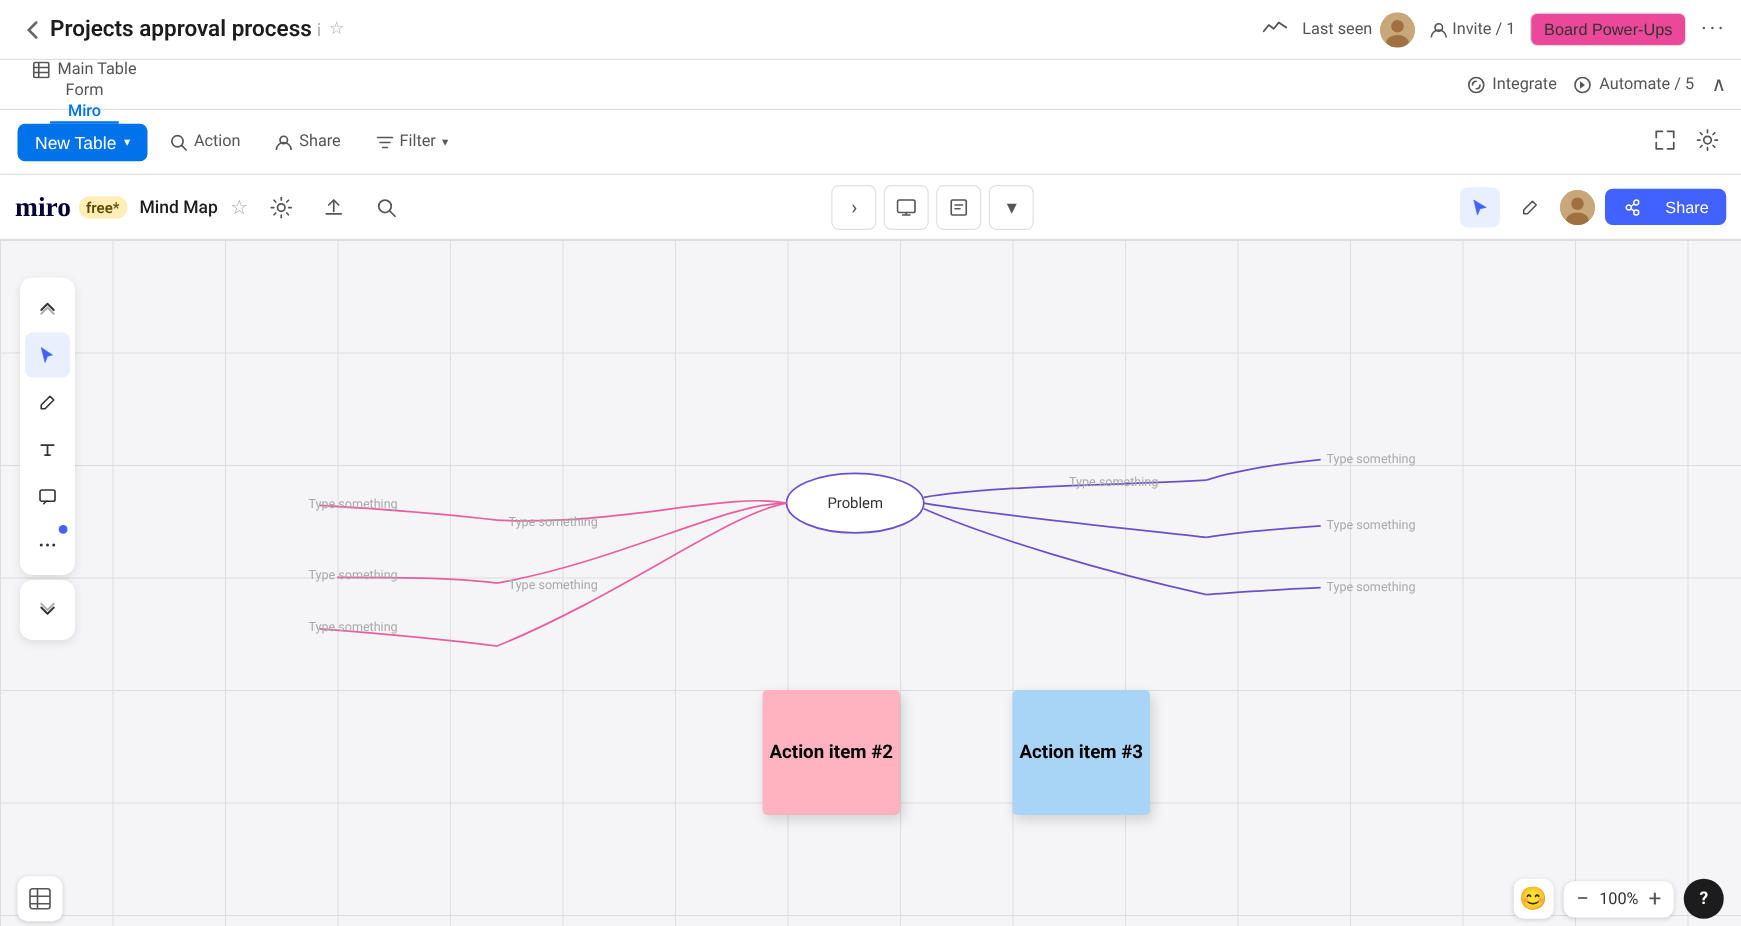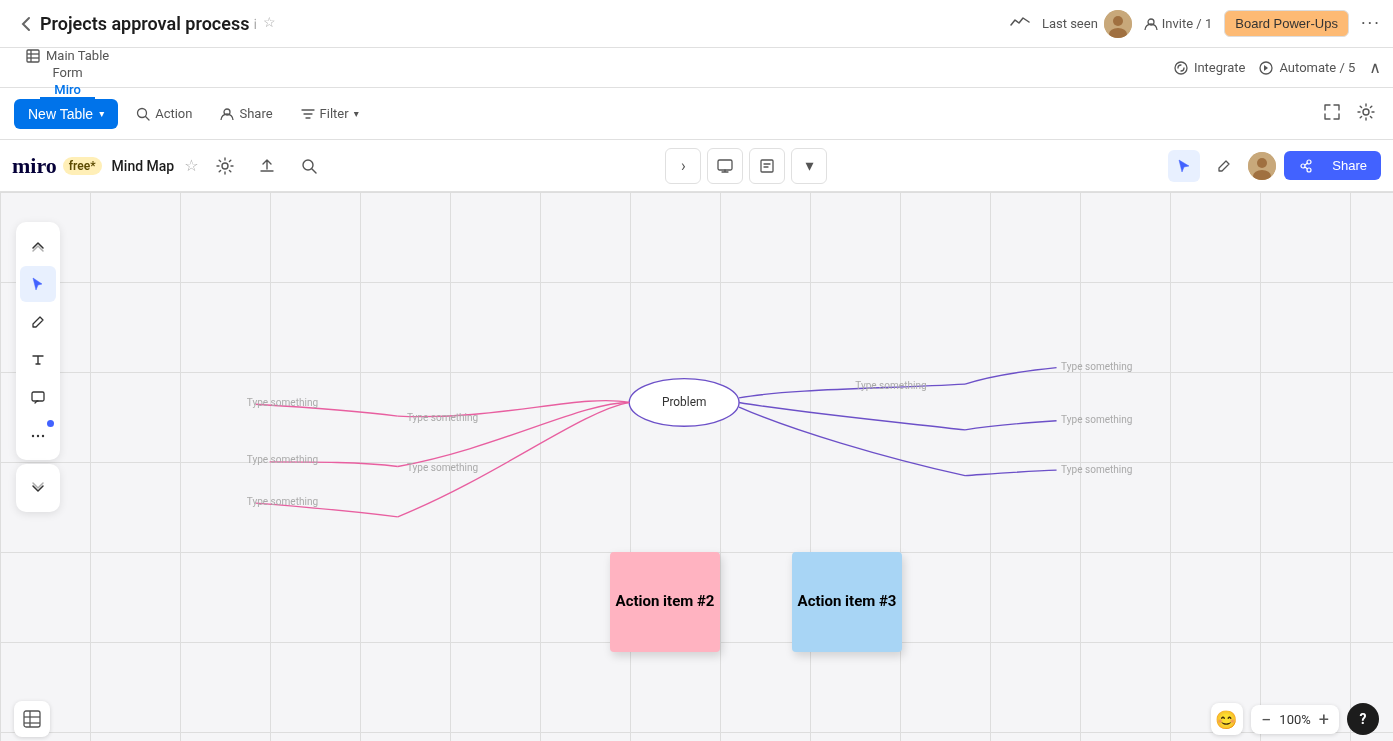--- a/index.html
+++ b/index.html
@@ -14,21 +14,21 @@
     .top-header-left { display: flex; align-items: center; gap: 0; }
     .back-btn { width: 28px; height: 28px; display: flex; align-items: center; justify-content: center; cursor: pointer; color: #666; border-radius: 4px; }
     .page-title { font-size: 18px; font-weight: 600; color: #1c1c1c; }
     .title-icons { display: flex; gap: 6px; margin-left: 4px; }
     .title-icon { color: #aaa; cursor: pointer; font-size: 14px; }
     .top-header-right { display: flex; align-items: center; gap: 12px; }
     .analytics-icon { color: #555; cursor: pointer; }
     .last-seen { display: flex; align-items: center; gap: 6px; font-size: 13px; color: #555; }
     .avatar { width: 28px; height: 28px; border-radius: 50%; background: #c8a87a; display: flex; align-items: center; justify-content: center; overflow: hidden; }
     .invite-btn { display: flex; align-items: center; gap: 4px; font-size: 13px; color: #555; cursor: pointer; }
-    .board-power-ups { border: 1px solid #ddd; border-radius: 6px; padding: 5px 10px; font-size: 13px; color: #333; cursor: pointer; background: #fdba74; }
+    .board-power-ups { border: 1px solid #ddd; border-radius: 6px; padding: 5px 10px; font-size: 13px; color: #333; cursor: pointer; background: #ec4899; }
     .more-btn { color: #555; cursor: pointer; font-size: 18px; letter-spacing: 2px; }
 
     
     .tab-bar {
       display: flex; align-items: center; justify-content: space-between;
       background: #fff; height: 40px; padding: 0 12px;
       border-bottom: 1px solid #e0e0e0;
     }
     .tab-bar-left { display: flex; align-items: center; height: 100%; flex-direction: column; }
     .tab { display: flex; align-items: center; gap: 6px; height: 100%; padding: 0 14px; font-size: 13px; color: #555; cursor: pointer; border-bottom: 2px solid transparent; }
@@ -428,21 +428,21 @@
 
       <text x="1095" y="195" font-size="11" fill="#aaa">Type something</text>
       <text x="1095" y="253" font-size="11" fill="#aaa">Type something</text>
       <text x="1095" y="307" font-size="11" fill="#aaa">Type something</text>
       <text x="870" y="215" font-size="11" fill="#aaa">Type something</text>
     </svg>
 
     <div class="sticky-note sticky-pink" style="left: 610px; top: 360px;">
       <span>Action item #2</span>
     </div>
-    <div class="sticky-note sticky-blue" style="left: 792px; top: 360px;">
+    <div class="sticky-note sticky-blue" style="left: 810px; top: 360px;">
       <span>Action item #3</span>
     </div>
 
   </div>
 
   <div class="miro-bottombar">
     <div class="bottom-left">
       <div class="table-icon-btn">
         <svg width="18" height="18" viewBox="0 0 18 18" fill="none">
             <rect x="1" y="1" width="16" height="16" rx="2" stroke="#555" stroke-width="1.3"></rect>

